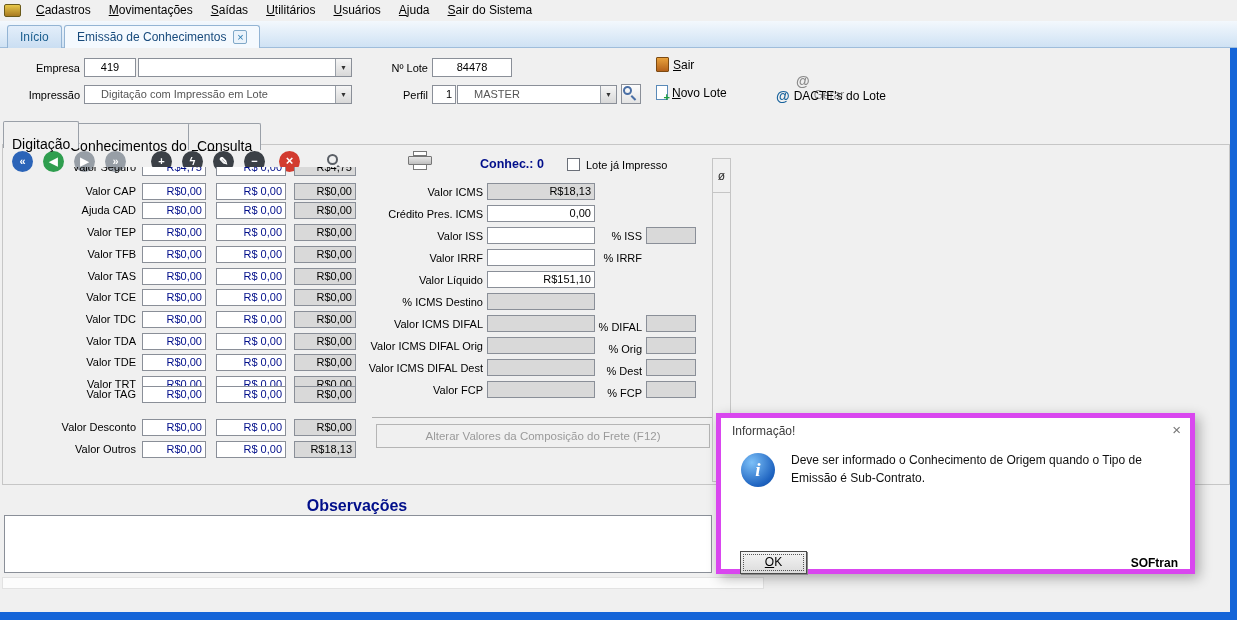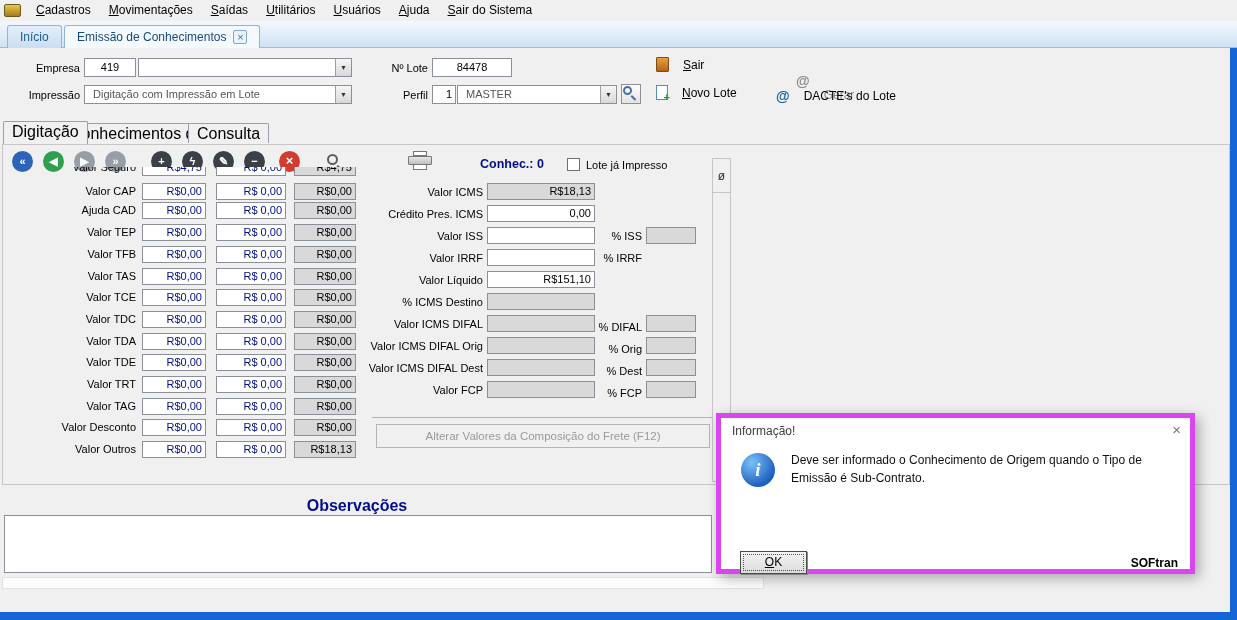--- a/index.html
+++ b/index.html
@@ -17,37 +17,37 @@
   
   .tabstrip { position:absolute; top:21px; left:0; height:27px; width:100%; background:linear-gradient(#f3f8fd,#cfe2f4); border-bottom:1px solid #9fbddb; z-index:5; }
   .tab { position:absolute; top:4px; height:23px; border:1px solid #93b4d4; border-bottom:none; border-radius:3px 3px 0 0; background:linear-gradient(#e3eefa,#cadef2); color:#1a5e8f; font-size:12px; display:flex; align-items:center; padding:0 12px; gap:7px; }
   .tab.active { background:#f4f9fe; color:#174a7c; }
   .tab-close { width:14px; height:14px; border:1px solid #7fa8c8; background:#eaf3fb; color:#2a7ab0; font-size:11px; line-height:12px; text-align:center; border-radius:2px; }
 
   
   .lbl { position:absolute; text-align:right; font-size:11px; }
   .field { position:absolute; height:19px; background:#fff; border:1px solid #8a8f98; font-size:11px; line-height:17px; padding:0 3px; }
   .center { text-align:center; } .right { text-align:right; }
-  .combo { position:absolute; height:19px; background:#fff; border:1px solid #8a8f98; padding:0 18px 0 8px; line-height:17px; color:#555; font-size:11px; white-space:nowrap; overflow:hidden; }
+  .combo { position:absolute; height:19px; background:#fff; border:1px solid #8a8f98; padding:0 18px 0 16px; line-height:17px; color:#555; font-size:11px; white-space:nowrap; overflow:hidden; }
   .combo .arrow { position:absolute; right:0; top:0; width:16px; height:17px; background:linear-gradient(#f6f6f6,#d8d8d8); border-left:1px solid #9aa0a8; text-align:center; font-size:7px; line-height:17px; color:#333; padding:0; }
-  .hbtn { position:absolute; display:flex; align-items:center; gap:14px; font-size:12px; cursor:default; }
+  .hbtn { position:absolute; display:flex; align-items:center; gap:4px; font-size:12px; cursor:default; }
   .door-icon { width:13px; height:15px; background:linear-gradient(#e8a13c,#b5621a); border:1px solid #7d4a12; border-radius:1px; }
   .page-icon { position:relative; width:12px; height:15px; background:#fff; border:1px solid #5a8ab8; }
   .page-icon span { position:absolute; right:-3px; bottom:-4px; color:#1e9e40; font-weight:bold; font-size:11px; }
   .at { font-weight:bold; font-size:14px; }
   .at.gray { color:#8a8a8a; } .at.blue { color:#17629c; }
   .disabled-text { color:#8a8a8a;margin-top:28px; }
   .mini-btn { position:absolute; width:20px; height:20px; background:linear-gradient(#fdfdfd,#e4e4e4); border:1px solid #8a8f98; }
   .mag { position:relative; width:16px; height:16px; display:inline-block; }
   .mag i { position:absolute; left:1px; top:1px; width:9px; height:9px; border:2px solid #4a6fa5; border-radius:50%; }
   .mag b { position:absolute; left:10px; top:10px; width:6px; height:2px; background:#4a6fa5; transform:rotate(45deg); transform-origin:0 0; }
   .mag.gray i { border-color:#5a5f66; width:11px; height:11px; } .mag.gray b { left:12px; top:12px; background:#5a5f66; }
 
   
-  .subtab { position:absolute; height:20px; background:#f0f0f0; border:1px solid #9aa0a8; border-bottom:none; border-radius:2px 2px 0 0; padding:0 8px; line-height:19px; font-size:16px; z-index:3; }
+  .subtab { position:absolute; height:20px; background:#f0f0f0; border:1px solid #9aa0a8; border-bottom:none; border-radius:2px 2px 0 0; padding:13px 8px; line-height:19px; font-size:14px; z-index:3; }
   .subtab.active { height:23px; z-index:4; background:#f0f0f0; }
 
   
   .main-panel { position:absolute; left:2px; top:144px; width:1228px; height:341px; border:1px solid #c6c6c6; background:#f0f0f0; }
 
   
   .tbtn { position:absolute; width:21px; height:21px; border-radius:50%; color:#fff; text-align:center; line-height:20px; font-size:11px; font-weight:bold; cursor:default; }
   .c-first { background:#2b64b8; } .c-prior { background:#2f9e4f; }
   .c-next, .c-last { background:#979ea6; }
   .c-crud { background:#3b4046; }
@@ -252,21 +252,21 @@
         <span class="vf c1">R$0,00</span>
         <span class="vf c2">R$ 0,00</span>
         <span class="vf c3">R$0,00</span>
       </div>
       <div class="vrow" style="top: 209px;">
         <span class="vlabel">Valor TRT</span>
         <span class="vf c1">R$0,00</span>
         <span class="vf c2">R$ 0,00</span>
         <span class="vf c3">R$0,00</span>
       </div>
-      <div class="vrow" style="top: 231px;">
+      <div class="vrow" style="top: 219px;">
         <span class="vlabel">Valor TAG</span>
         <span class="vf c1">R$0,00</span>
         <span class="vf c2">R$ 0,00</span>
         <span class="vf c3">R$0,00</span>
       </div>
       <div class="vrow" style="top: 252.4px;">
         <span class="vlabel">Valor Desconto</span>
         <span class="vf c1">R$0,00</span>
         <span class="vf c2">R$ 0,00</span>
         <span class="vf c3">R$0,00</span>

